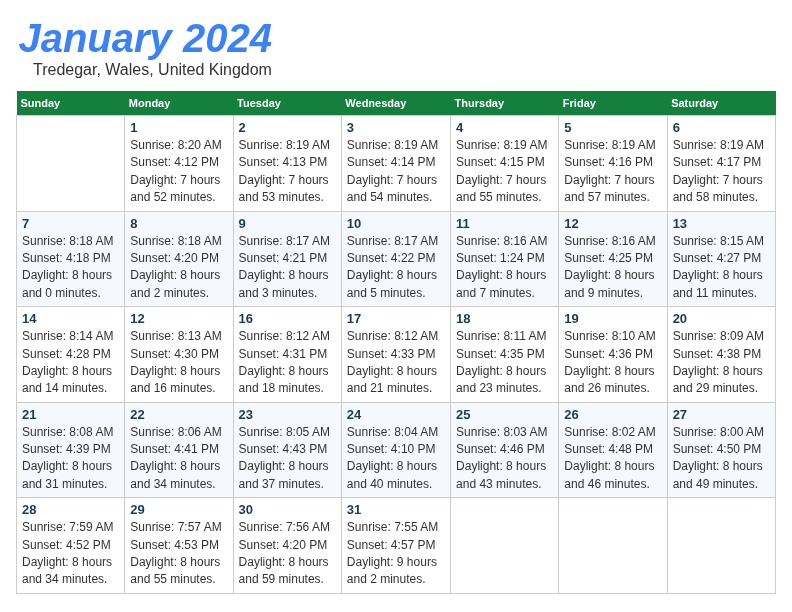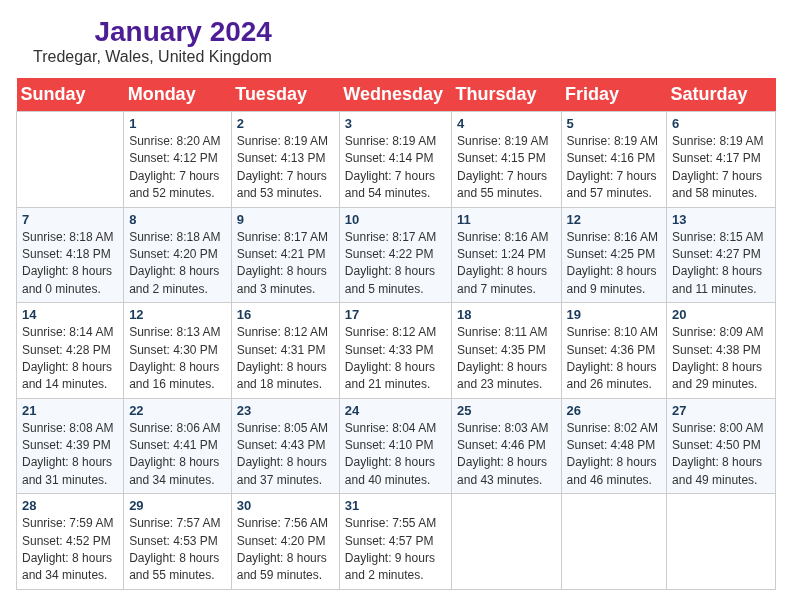--- a/index.html
+++ b/index.html
@@ -32,40 +32,41 @@
     }
     .logo-blue {
       font-size: 16px;
       font-weight: bold;
       color: #4a90d9;
     }
     .title-area {
       text-align: right;
     }
     .month-title {
-      font-size: 28px;
-      font-weight: bold;
-      color: #4c1d95;
+      font-size: 40px;
+      font-weight: bold;
+      color: #3b82f6;
+      font-style: italic;
     }
     .location {
       font-size: 16px;
       color: #333;
       margin-left: 17px;
     }
     table {
       width: 100%;
       border-collapse: collapse;
       font-size: 11px;
     }
     thead tr th {
-      background-color: #ef4444;
+      background-color: #15803d;
       color: #fff;
       padding: 6px 4px;
       text-align: left;
-      font-size: 18px;
+      font-size: 11px;
       font-weight: bold;
     }
     tbody tr td {
       border: 1px solid #ccc;
       vertical-align: top;
       padding: 4px 5px;
       width: 113px;
       min-height: 80px;
       background: #fff;
     }

